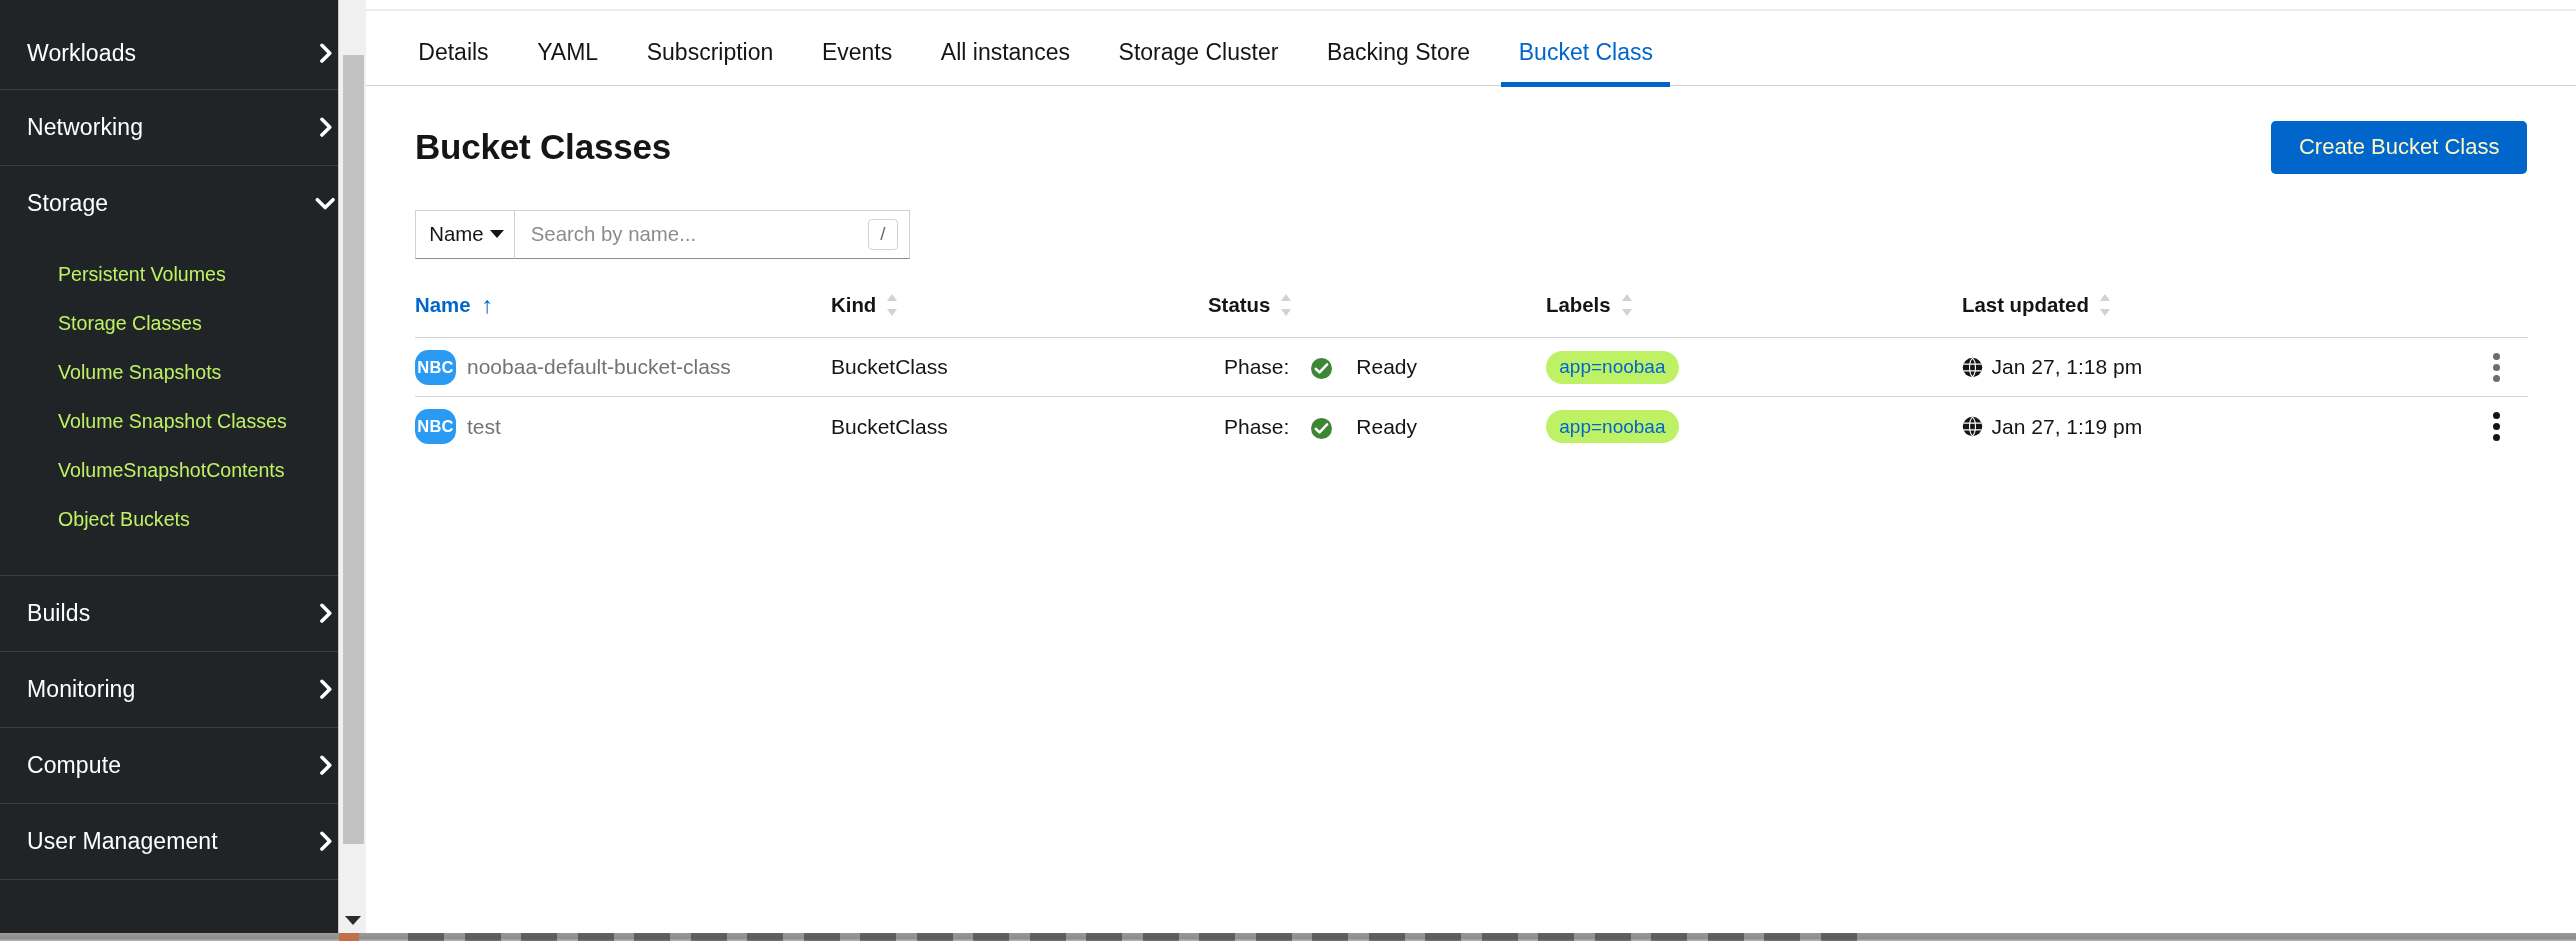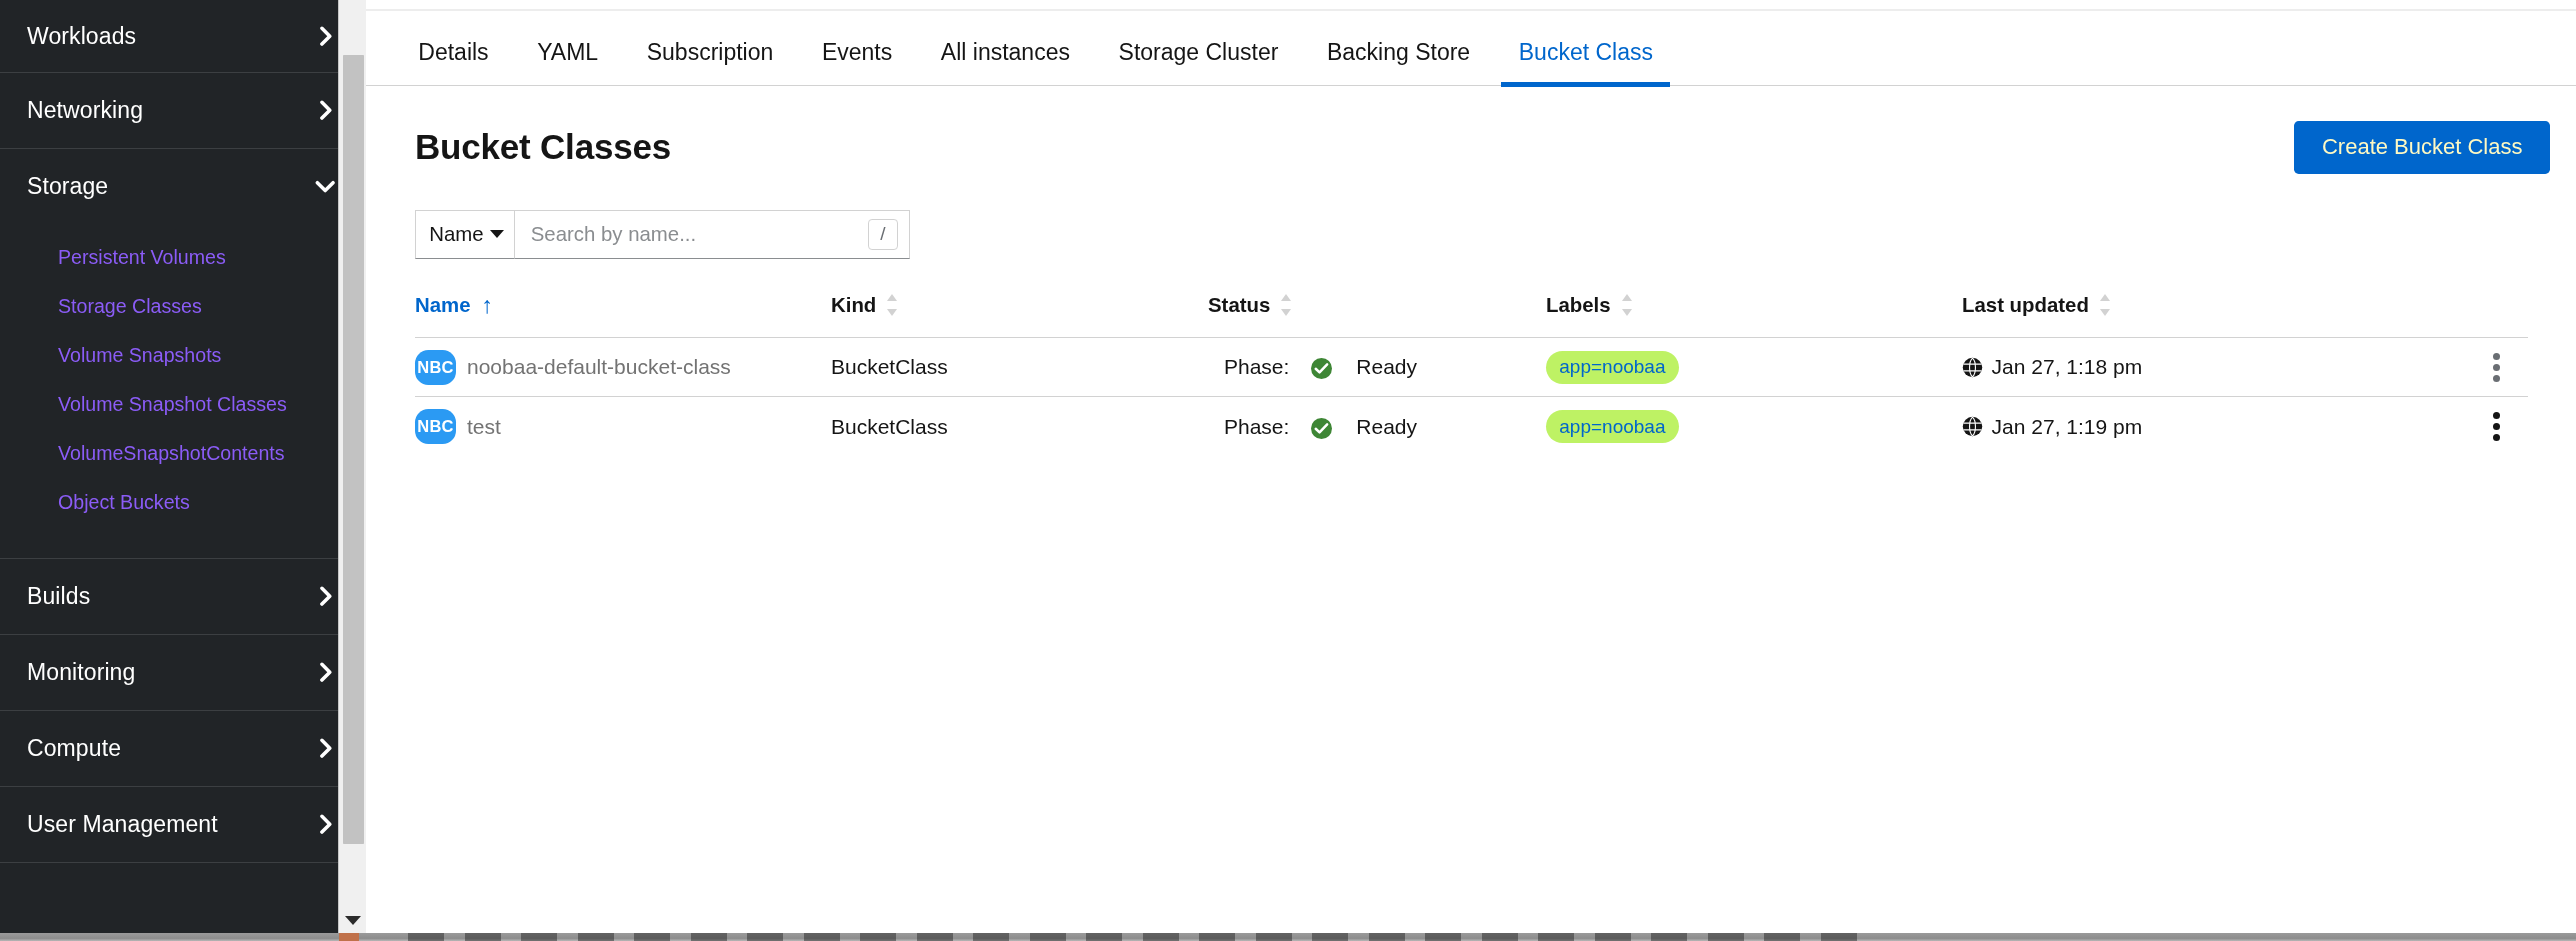--- a/index.html
+++ b/index.html
@@ -16,26 +16,26 @@
     background: #212427; color: #fff;
     position: relative; overflow: hidden;
   }
   .nav-group { border-bottom: 0.8px solid #3c3f42; }
   .nav-top {
     display: flex; align-items: center; justify-content: space-between;
     padding: 0 31px 0 27px; height: 75px;
     font-size: 23px; color: #fff; cursor: pointer;
     letter-spacing: 0.1px;
   }
-  .nav-top.first { height: 72px; }
+  .nav-top.first { height: 72px; margin-top: 17px; }
   .chev { display: inline-block; color: #fff; font-size: 19px; line-height: 1; }
   .chev svg { display:block; }
   .nav-sub {
     padding: 0 0 0 58px; height: 49px; display: flex; align-items: center;
-    font-size: 19.6px; color: #8b5cf6; cursor: pointer;
+    font-size: 19.6px; color: #bef264; cursor: pointer;
   }
   .nav-sub:first-of-type { padding-top: 0; }
   .sub-wrap { padding: 8.6px 0 31px 0; }
 
   
   #side-scroll {
     position: absolute; top: 0; right: 0; width: 28px; height: 942px;
     background: #f0f0f0; border-left: 0.8px solid #c6c6c6;
   }
   #side-thumb {
@@ -65,21 +65,21 @@
   }
   .tab.active { color: #06c; }
   .tab.active::after {
     content: ""; position: absolute; left: 0; right: 0; bottom: -1.6px;
     height: 4.7px; background: #06c;
   }
 
   
   #page-head {
     display: flex; align-items: center; justify-content: space-between;
-    padding: 35px 26px 0 49px;
+    padding: 35px 49px 0 49px;
   }
   #page-title { font-size: 35px; font-weight: 600; color: #151515; letter-spacing: -0.2px; }
   #create-btn {
     background: #06c; color: #fef9c3; border: none; border-radius: 4.7px;
     font-size: 22px; font-family: inherit;
     padding: 13.3px 27.5px; cursor: pointer; white-space: nowrap;
   }
   #toolbar { padding: 36px 49px 0 49px; }
   #filter-group { display: flex; height: 49px; width: 495px; }
   #type-select {

